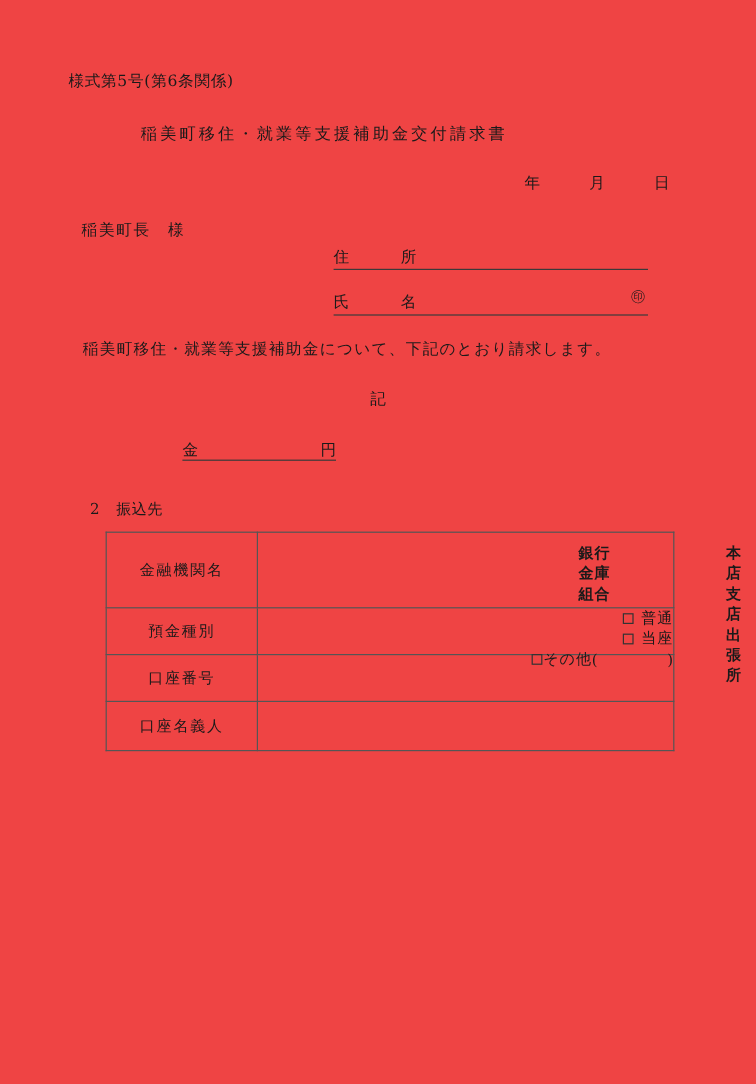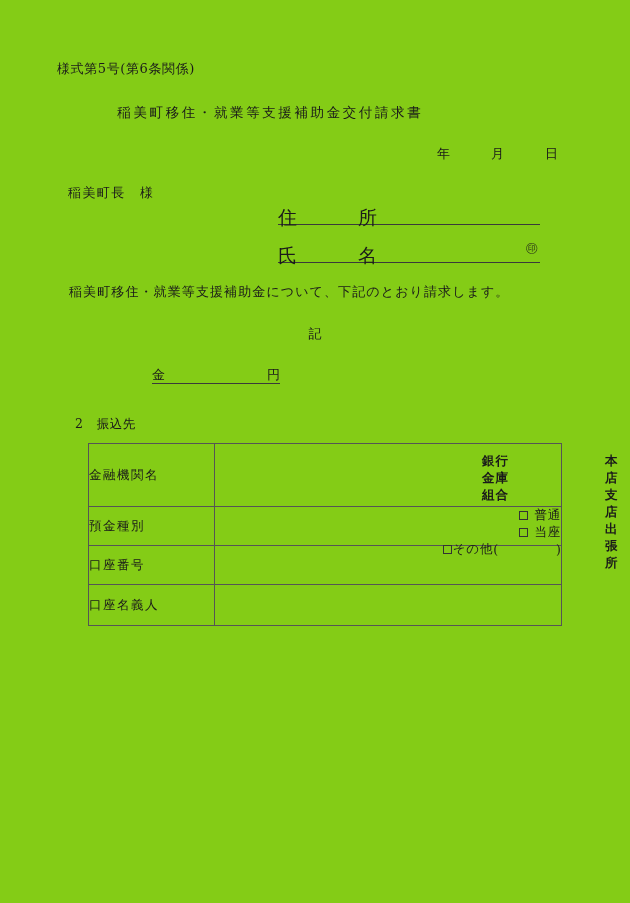--- a/index.html
+++ b/index.html
@@ -10,21 +10,21 @@
   }
   body {
     font-family: "DejaVu Serif", "Liberation Serif", serif;
     color: #1a1a1a;
     -webkit-font-smoothing: antialiased;
   }
   #page {
     position: relative;
     width: 630px;
     height: 903px;
-    background: #84cc16;
+    background: #ef4444;
     overflow: hidden;
   }
 
   
   .abs { position: absolute; white-space: pre; line-height: 1; }
 
   .form-no {
     left: 57px; top: 62px;
     font-size: 13px;
     letter-spacing: 0.6px;
@@ -54,26 +54,26 @@
   
   .field-row {
     position: absolute;
     left: 278px;
     width: 262px;
     height: 22px;
     border-bottom: 1px solid #3a3a3a;
     box-sizing: border-box;
   }
   .field-row.addr { top: 203px; }
-  .field-row.name { top: 241px; }
+  .field-row.name { top: 241px; font-family: Liberation Mono, monospace; }
 
   .field-label {
     position: absolute;
     left: 0; top: 2px;
-    font-size: 19px;
+    font-size: 13px;
     letter-spacing: 1px;
   }
   .seal-mark {
     position: absolute;
     right: 2px; top: 1px;
     font-size: 12.5px;
     line-height: 1;
   }
 
   .statement {
@@ -124,21 +124,21 @@
     table-layout: fixed;
   }
   #bank-table td {
     border: 1px solid #555555;
     font-size: 12.5px;
     padding: 0;
     vertical-align: middle;
   }
   #bank-table .lbl {
     width: 125px;
-    text-align: left;
+    text-align: center;
     letter-spacing: 1.5px;
     color: #1a1a1a;
   }
   #bank-table .val {
     width: 346px;
     padding-left: 0;
   }
   .row-kinyu .lbl, .row-kinyu .val { height: 62px; }
   .row-yokin .lbl, .row-yokin .val { height: 38px; }
   .row-kouza .lbl, .row-kouza .val { height: 38px; }

